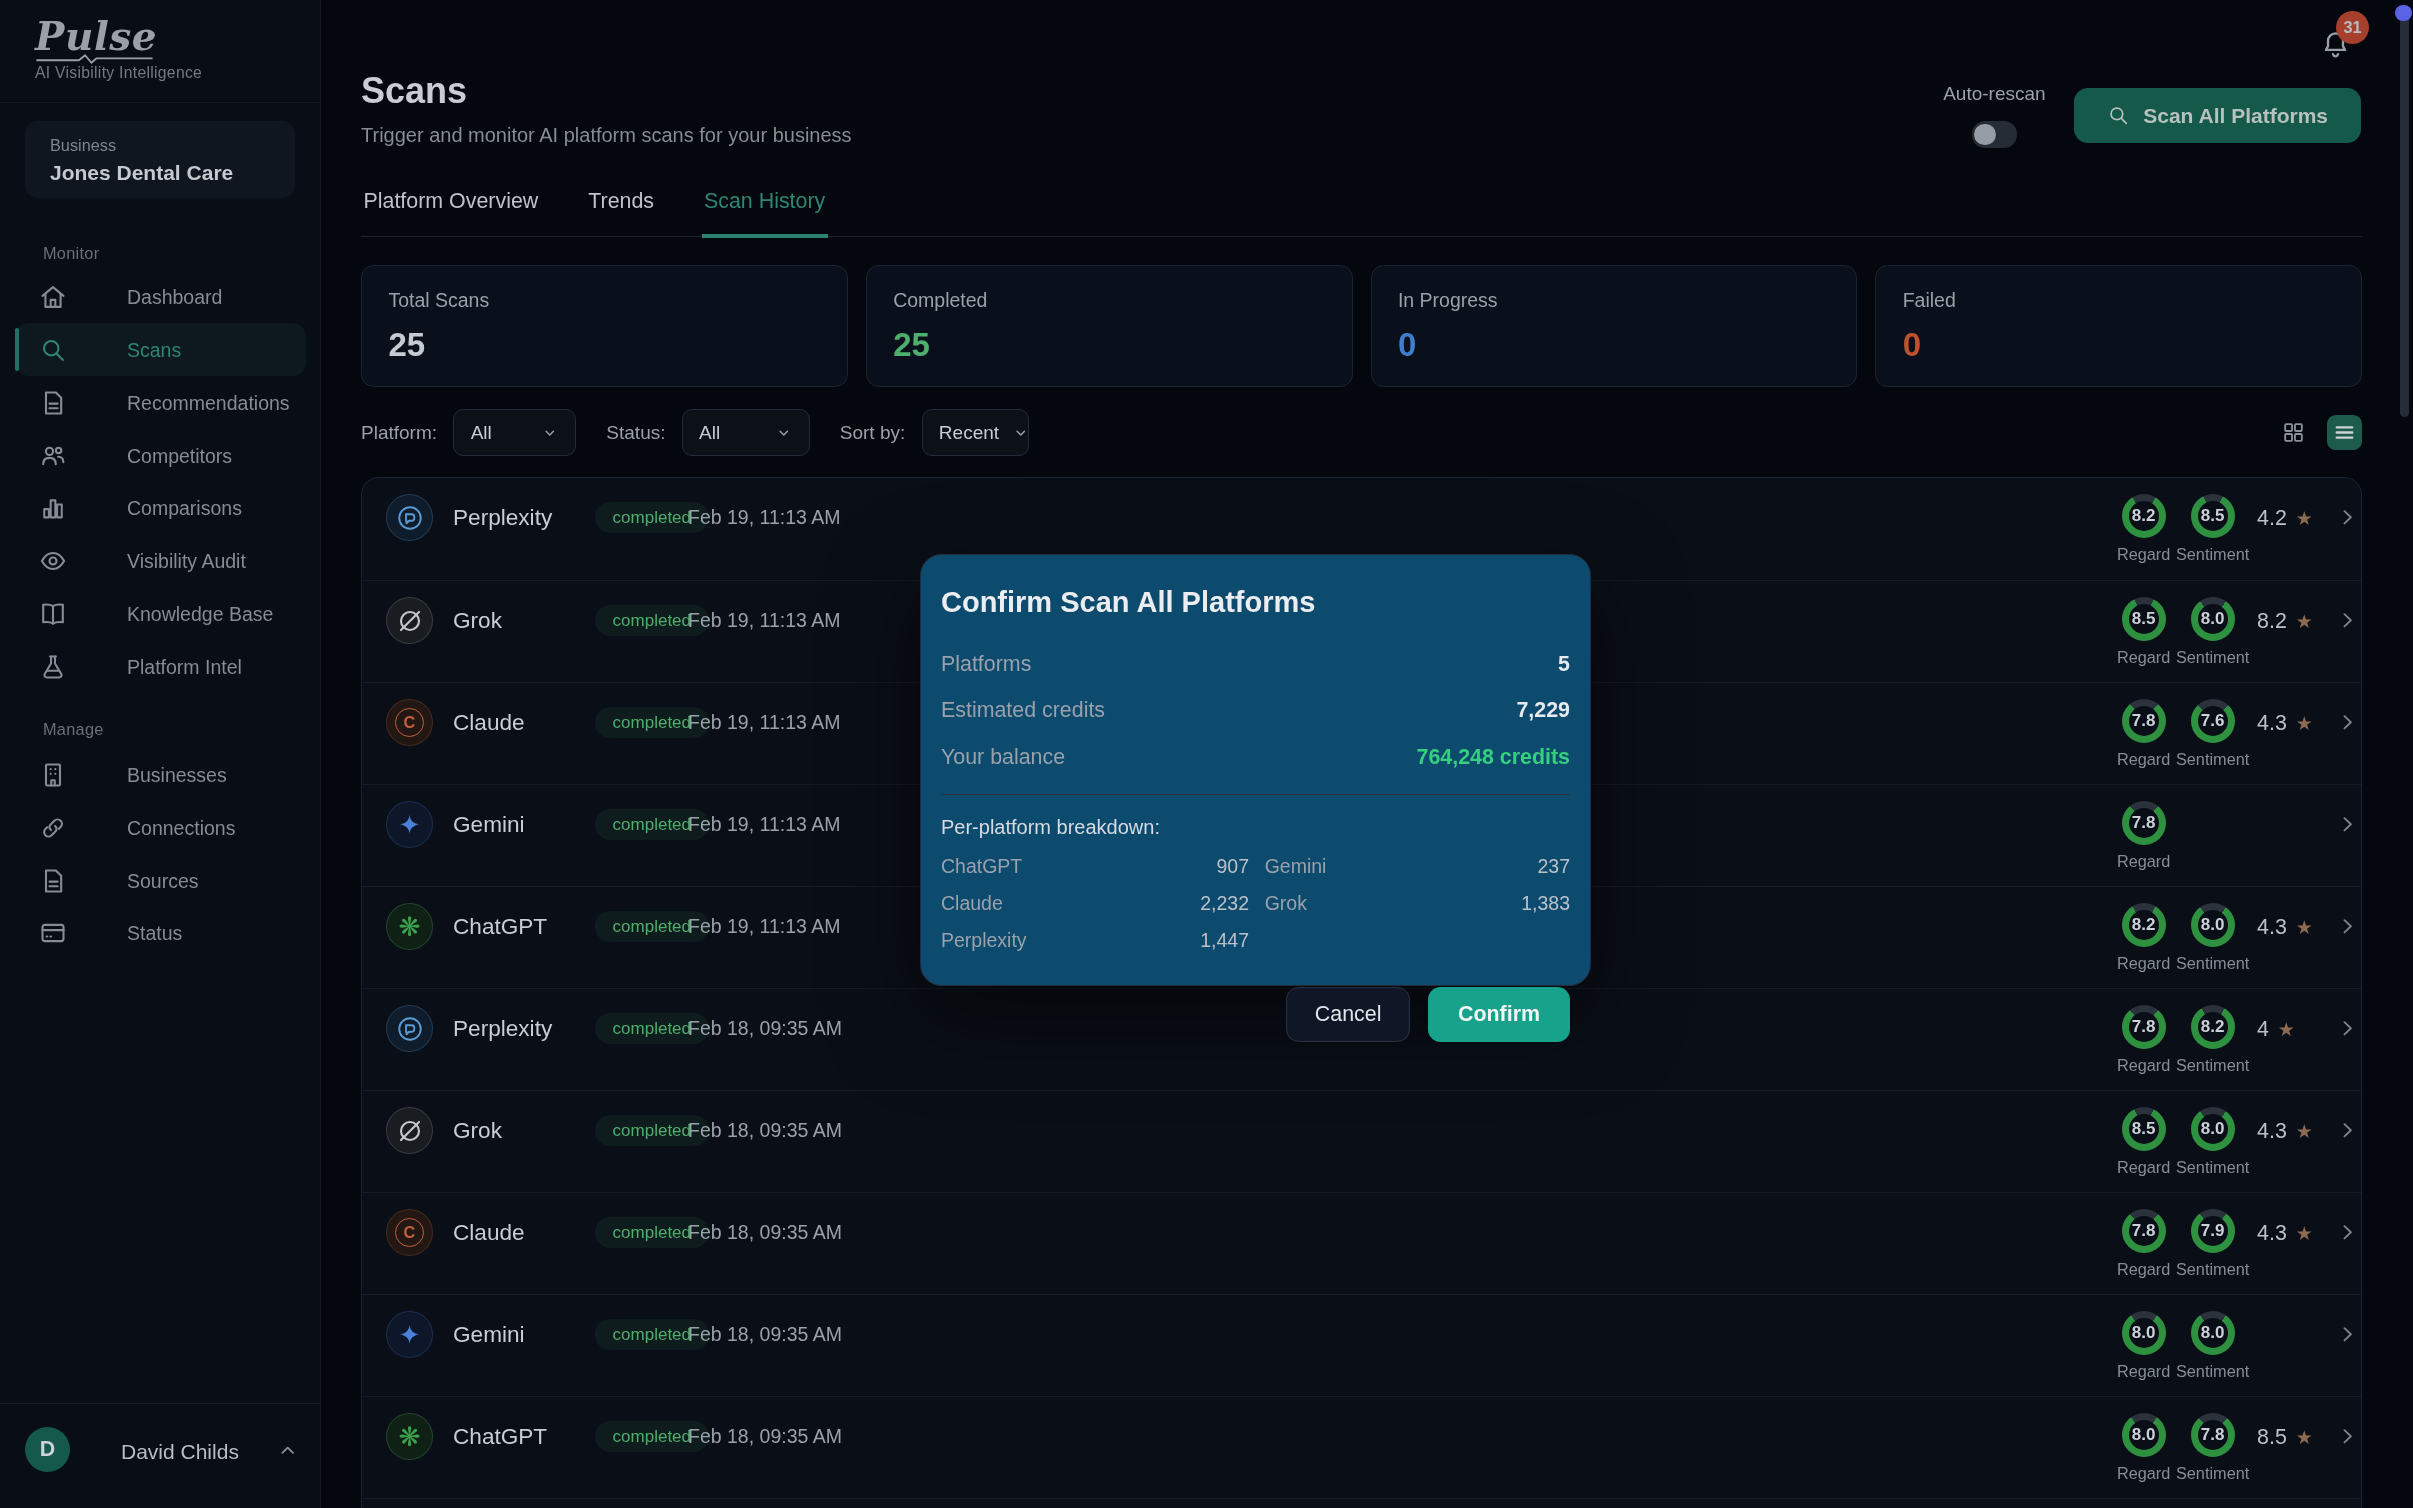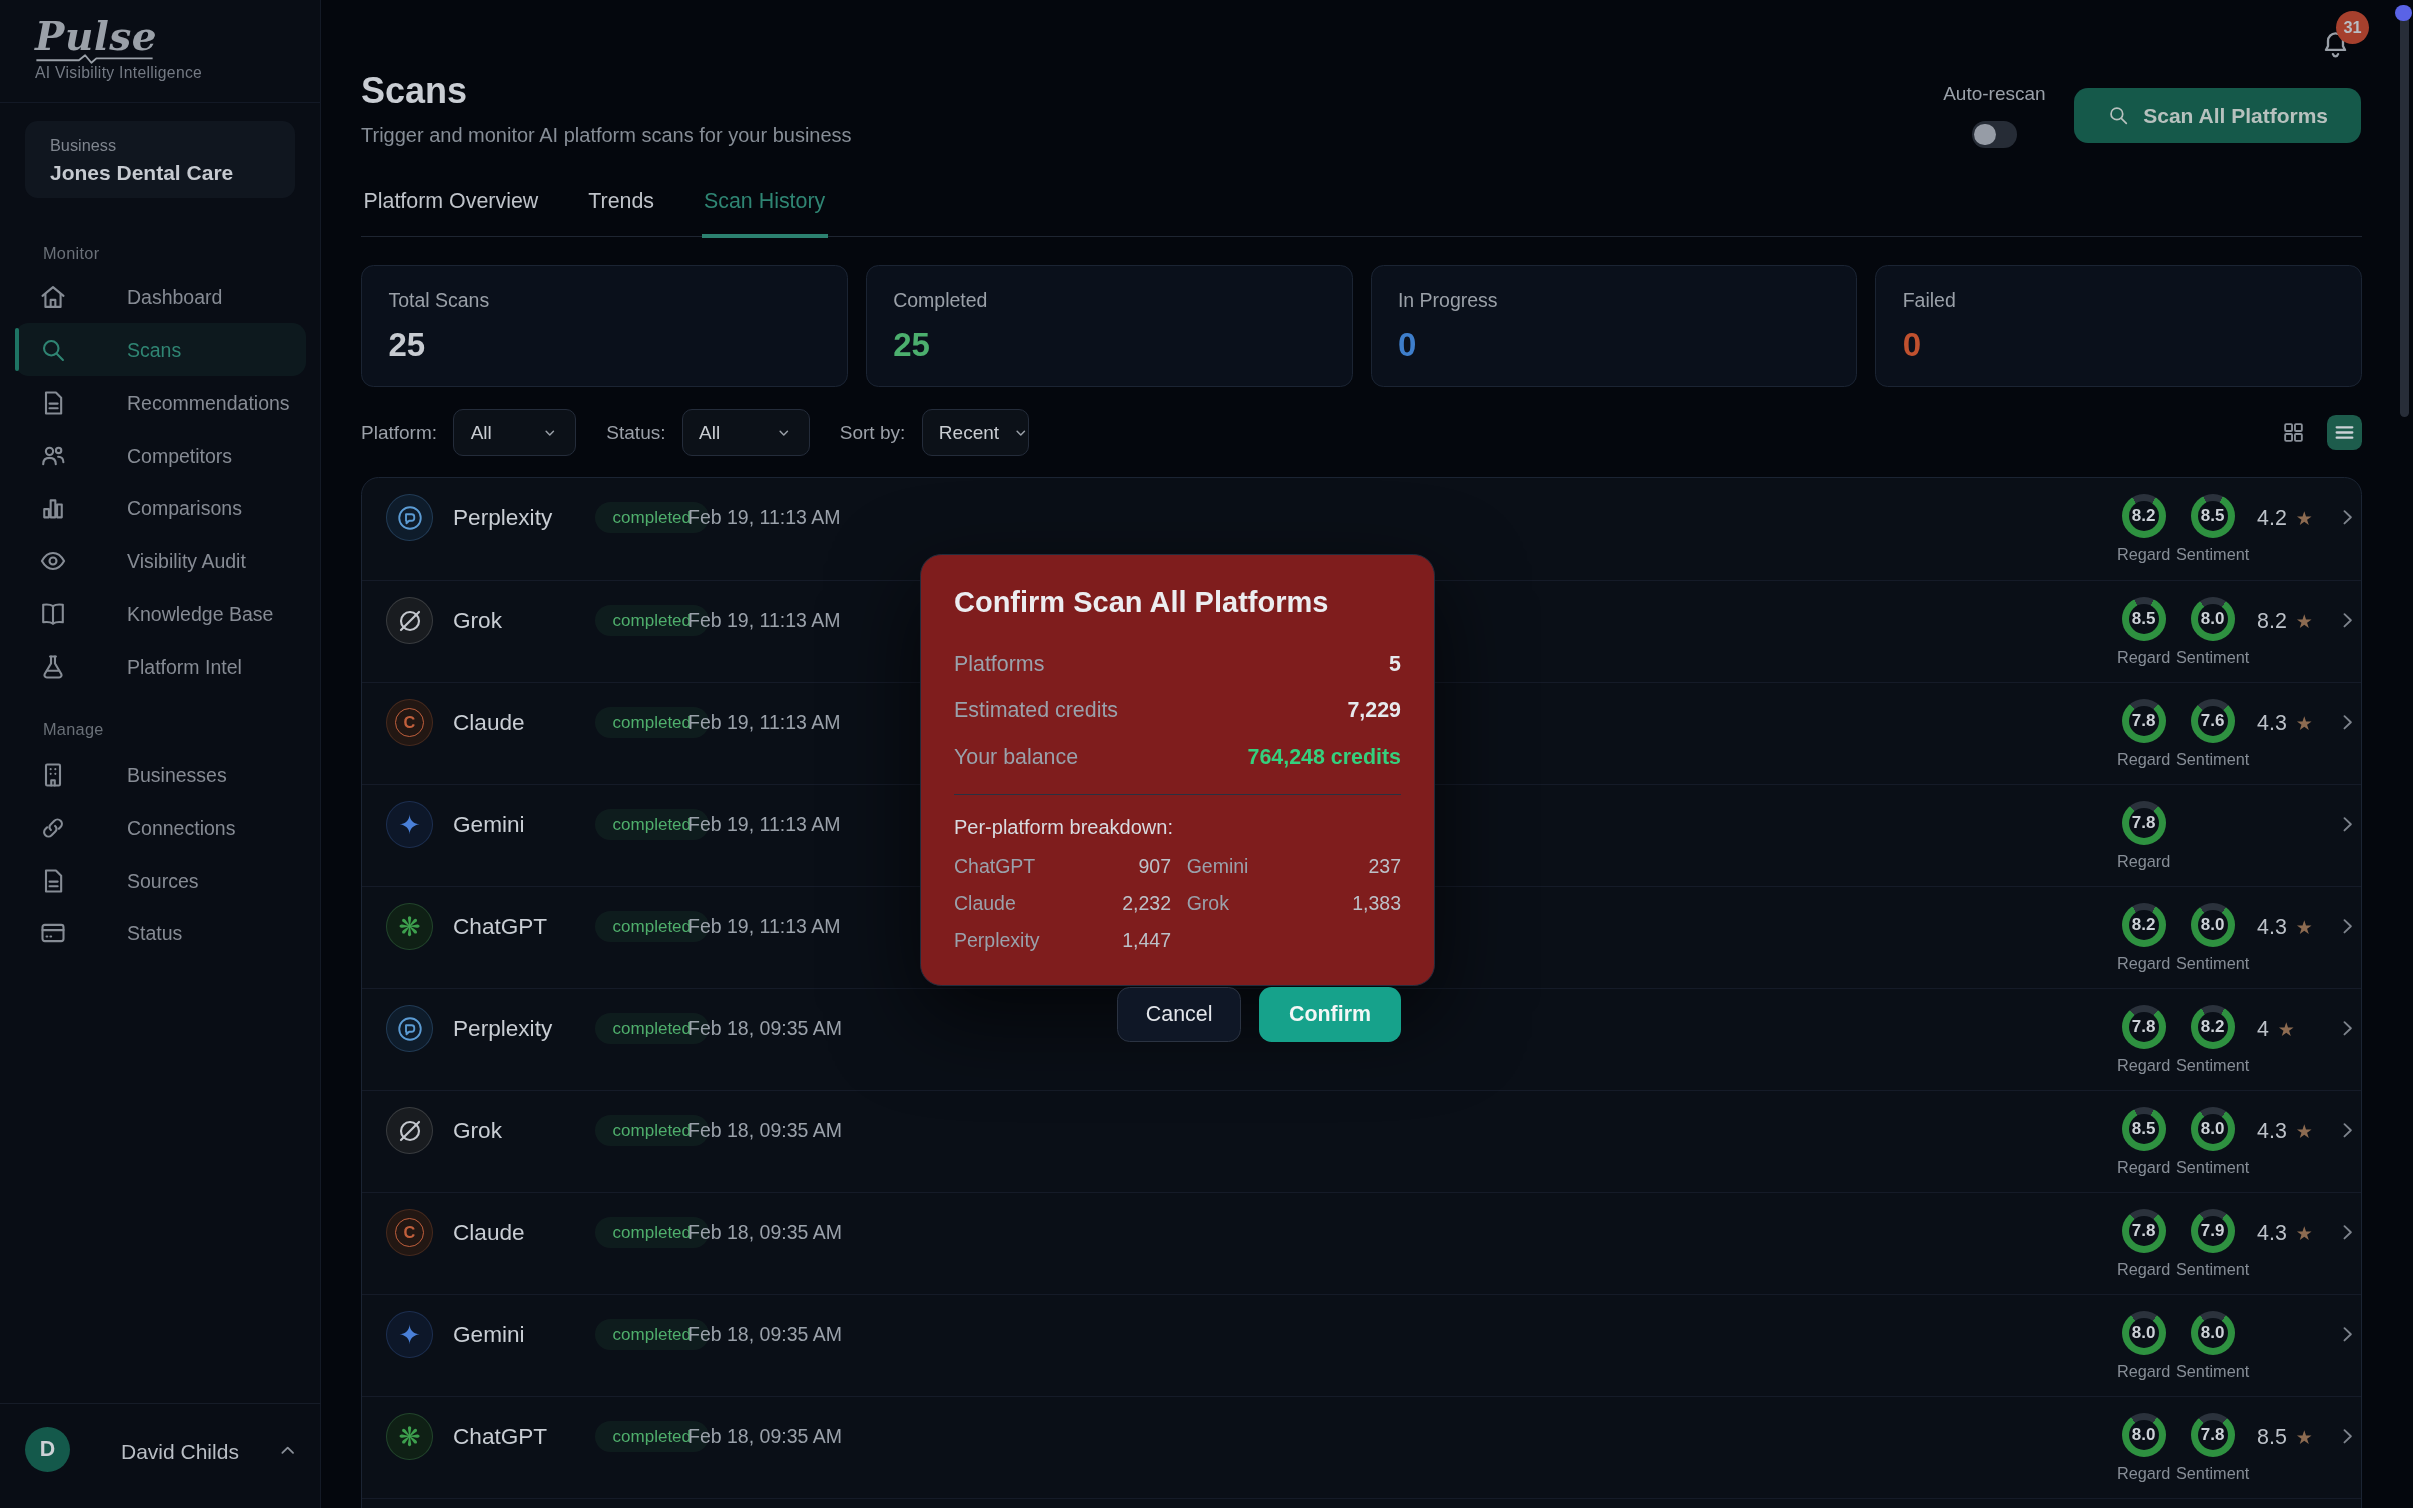--- a/index.html
+++ b/index.html
@@ -116,22 +116,22 @@
   .gv { font-size:17px; font-weight:700; color:#ccd1d7; }
   .glabel { margin-top:6.3px; font-size:16.3px; color:#868d96; }
   .rating { width:75px; margin-left:10px; margin-bottom:21.4px; display:flex; align-items:center; gap:8.8px; }
   .rating .num { font-size:21.4px; font-weight:400; color:#bdc2c9; }
   .rating .star { font-size:19px; color:#8d6b51; font-family:"DejaVu Sans", sans-serif; }
   .r-chev { width:22.6px; margin-left:3.8px; margin-bottom:21.4px; color:#7d838c; cursor:pointer; }
   .r-chev svg { width:22.6px; height:22.6px; }
   .hidden { visibility:hidden; }
 
   
-  .modal { position:absolute; left:920px; top:554px; width:515px; height:432px;
-    background:#7f1d1d; border:0.6px solid #232c3c; border-radius:21.4px; padding:31px 33px;
+  .modal { position:absolute; left:920px; top:554px; width:671px; height:432px;
+    background:#0c4a6e; border:0.6px solid #232c3c; border-radius:21.4px; padding:31px 20px;
     box-shadow:0 31px 88px rgba(0,0,0,.65); z-index:50; }
   .m-title { font-size:29px; font-weight:700; color:#ecedf0; }
   .m-rows { margin-top:33px; }
   .m-row { display:flex; justify-content:space-between; align-items:center; margin-bottom:21.4px; }
   .m-label { font-size:21.4px; color:#9aa1ab; }
   .m-value { font-size:21.4px; font-weight:600; color:#e6e9ed; }
   .m-value.green { color:#35d07d; }
   .m-div { border-top:1.3px solid #2a3141; margin:24px 0 21.4px 0; }
   .m-btitle { font-size:20px; color:#d8dbe0; margin-bottom:16.3px; }
   .m-grid { display:grid; grid-template-columns:113px 1fr 126px 1fr; row-gap:14px; }

